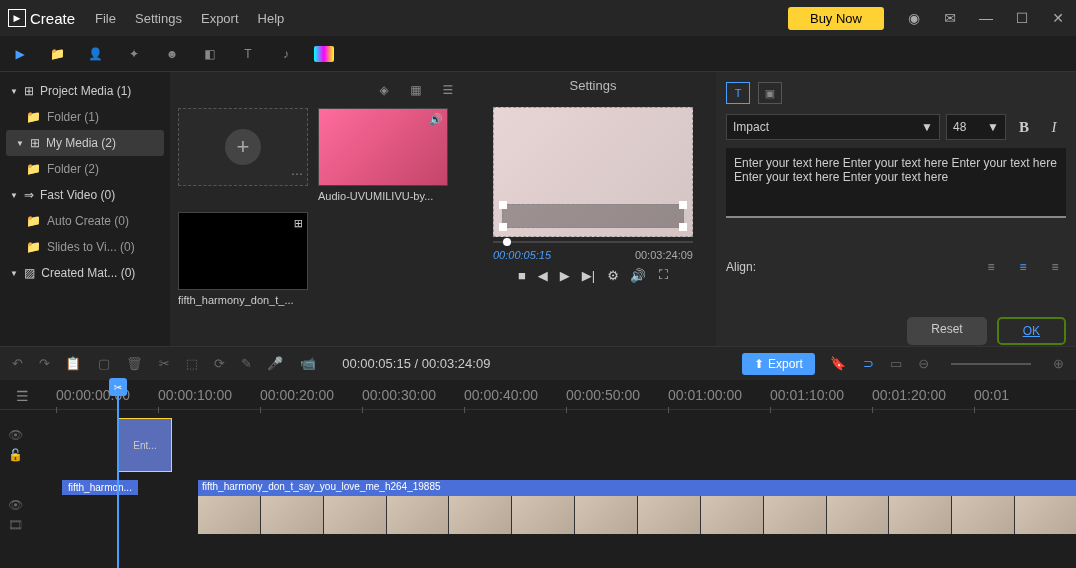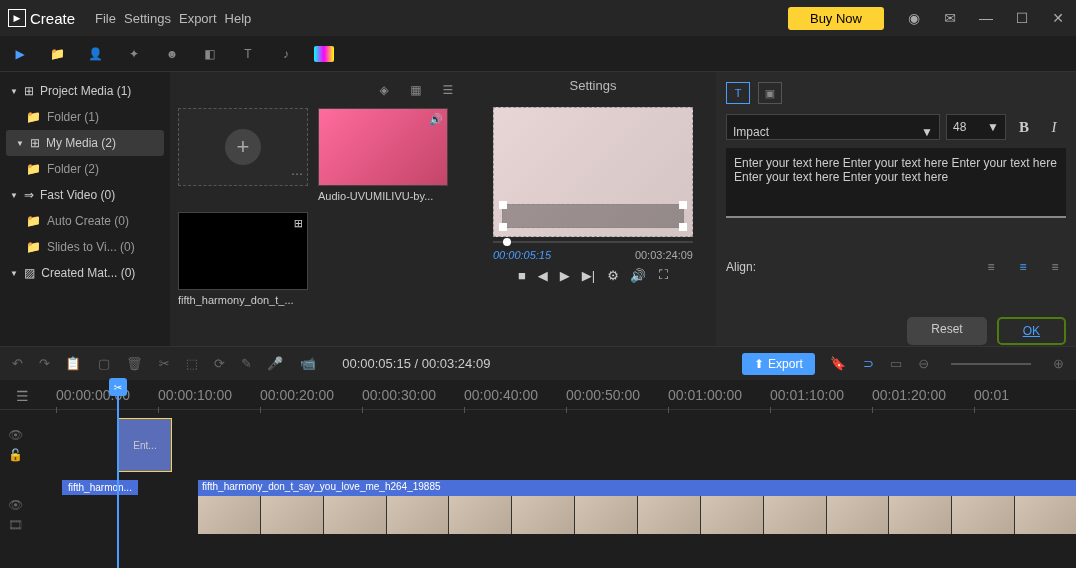--- a/index.html
+++ b/index.html
@@ -2,21 +2,21 @@
 <html><head>
 <meta charset="utf-8">
 <style>
 * { margin: 0; padding: 0; box-sizing: border-box; font-family: -apple-system, Arial, sans-serif; }
 body { background: #1a1a1a; color: #ccc; width: 1076px; height: 568px; overflow: hidden; font-size: 12px; }
 
 
 .titlebar { height: 36px; background: #262626; display: flex; align-items: center; padding: 0 8px; }
 .logo { display: flex; align-items: center; gap: 4px; font-size: 15px; color: #fff; font-weight: 500; margin-right: 20px; }
 .logo-icon { width: 18px; height: 18px; border: 1px solid #fff; display: flex; align-items: center; justify-content: center; font-size: 9px; }
-.menu { display: flex; gap: 8px; }
+.menu { display: flex; gap: 19px; }
 .menu-item { color: #bbb; cursor: pointer; font-size: 13px; }
 .spacer { flex: 1; }
 .buy-now { background: #ffd233; color: #000; padding: 4px 22px; border-radius: 3px; font-size: 13px; font-weight: 500; cursor: pointer; }
 .win-controls { display: flex; gap: 16px; margin-left: 20px; }
 .win-ctrl { width: 20px; height: 20px; display: flex; align-items: center; justify-content: center; color: #aaa; cursor: pointer; font-size: 14px; }
 
 
 .iconbar { height: 36px; background: #1e1e1e; display: flex; align-items: center; padding: 0 10px; gap: 18px; border-bottom: 1px solid #333; }
 .tool-icon { width: 20px; height: 20px; display: flex; align-items: center; justify-content: center; color: #888; cursor: pointer; }
 .tool-icon.blue { color: #4a9eff; }
@@ -59,21 +59,21 @@
 .play-scrubber { width: 200px; display: flex; align-items: center; margin-top: 4px; }
 .scrub-track { flex: 1; height: 2px; background: #444; position: relative; }
 .scrub-head { position: absolute; left: 10px; top: -3px; width: 8px; height: 8px; border-radius: 50%; background: #fff; }
 
 
 .text-panel { width: 360px; background: #2a2a2a; padding: 10px; }
 .tp-tabs { display: flex; gap: 8px; margin-bottom: 10px; }
 .tp-tab { width: 24px; height: 22px; border: 1px solid #4a9eff; display: flex; align-items: center; justify-content: center; font-size: 11px; color: #4a9eff; }
 .tp-tab.inactive { border-color: #555; color: #888; }
 .font-row { display: flex; gap: 6px; margin-bottom: 8px; align-items: center; }
-.font-select { flex: 1; height: 26px; background: #1a1a1a; border: 1px solid #444; color: #ccc; padding: 0 6px; display: flex; align-items: flex-end; justify-content: space-between; cursor: pointer; gap: 32px; }
+.font-select { flex: 1; height: 26px; background: #1a1a1a; border: 1px solid #444; color: #ccc; padding: 0 6px; display: flex; align-items: center; justify-content: space-between; cursor: pointer; gap: 32px; }
 .size-select { width: 60px; height: 26px; background: #1a1a1a; border: 1px solid #444; color: #ccc; padding: 0 6px; display: flex; align-items: center; justify-content: space-between; }
 .fmt-btn { width: 24px; height: 26px; display: flex; align-items: center; justify-content: center; color: #ccc; font-family: serif; cursor: pointer; }
 .fmt-btn.bold { font-weight: bold; font-size: 15px; }
 .fmt-btn.italic { font-style: italic; font-size: 15px; }
 .text-area { width: 100%; height: 70px; background: #1a1a1a; border: none; border-bottom: 2px solid #888; color: #ccc; padding: 8px; font-size: 12px; resize: none; outline: none; }
 .align-row { display: flex; align-items: center; justify-content: space-between; margin-top: 36px; }
 .align-btns { display: flex; gap: 10px; }
 .align-btn { width: 22px; height: 20px; display: flex; align-items: center; justify-content: center; color: #888; cursor: pointer; }
 .align-btn.active { color: #4a9eff; }
 .action-row { display: flex; justify-content: flex-end; gap: 10px; margin-top: 40px; }

